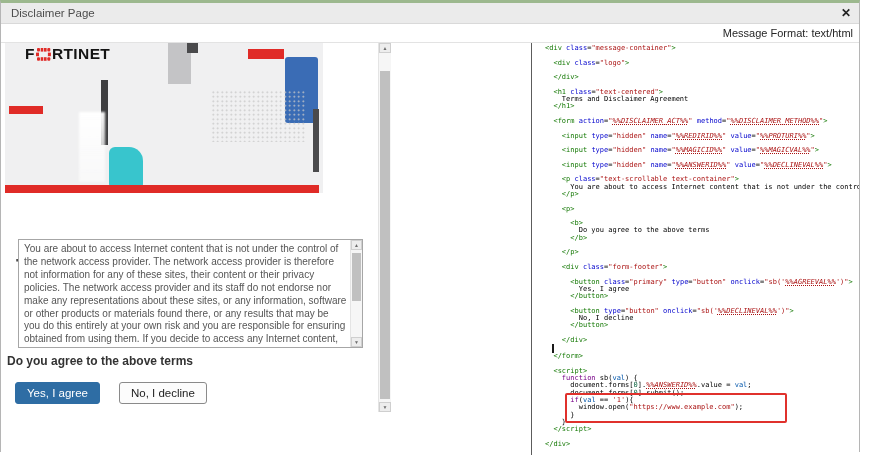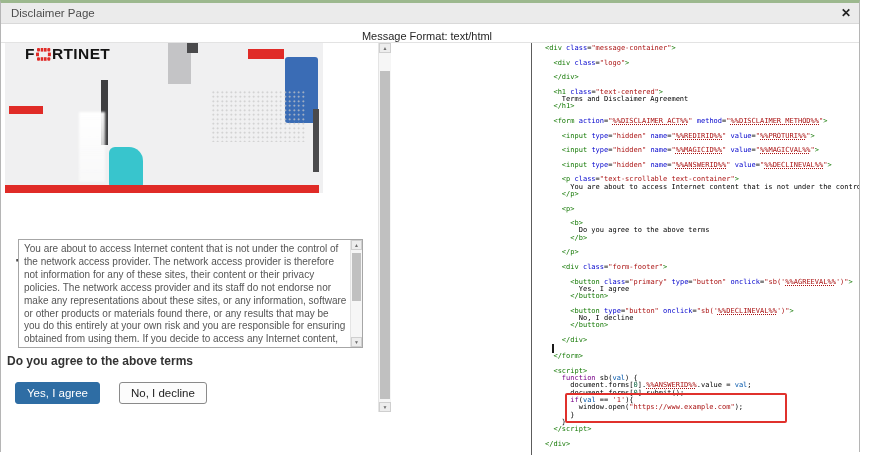--- a/index.html
+++ b/index.html
@@ -3,21 +3,21 @@
 <meta charset="utf-8">
 <style>
   html,body{margin:0;padding:0;background:#fff;}
   body{font-family:"Liberation Sans", sans-serif; width:878px; height:455px; overflow:hidden;}
   .modal{position:relative; width:860px; height:452px; border-left:1px solid #b5b5b5; border-right:1px solid #b5b5b5; border-bottom:1px solid #b5b5b5; border-top:3px solid #9cb88e; box-sizing:border-box;}
   
   .titlebar{height:20px; background:#ebebeb; border-bottom:1px solid #d9d9d9; display:flex; align-items:center; padding:0 8px 0 10px;}
   .titlebar .title{font-size:11.5px; color:#4d4d4d;}
   .titlebar .close{margin-left:auto; font-size:12px; font-weight:bold; color:#222; cursor:pointer; line-height:1;}
   
-  .meta-row{height:18px; display:flex; justify-content:flex-end; align-items:center; gap:18px; padding-right:6px; font-size:11px; color:#262626; border-bottom:1px solid #e3e3e3;flex-direction:column;}
+  .meta-row{height:18px; display:flex; justify-content:flex-end; align-items:center; gap:18px; padding-right:6px; font-size:11px; color:#262626; border-bottom:1px solid #e3e3e3;}
   .meta-row .val{margin-left:3px;}
   
   .content{display:flex; height:413px;}
   .preview-pane{position:relative; width:530px; height:100%; background:#fff; overflow:hidden;}
   .divider{width:1px; background:#5c5c5c; height:100%;}
   .code-pane{position:relative; flex:1; height:100%; overflow:hidden; background:#fff;}
   
   .preview-viewport{position:absolute; left:0; top:0; width:377px; height:100%;}
   
   .banner{position:absolute; left:4px; top:0; width:318px; height:150px; background:#f0f0f1; overflow:hidden;}
@@ -54,21 +54,21 @@
   .btn-secondary{background:#fcfcfc; border:1px solid #8a8a8a; color:#222;}
   
   .pane-scroll{left:377px; top:0; width:13px; height:369px;}
   .pane-scroll .thumb{top:28px; height:328px;}
   
   pre{margin:0; padding:2px 0 0 13px; font-family:"DejaVu Sans Mono", monospace; font-size:7px; line-height:7.3px; color:#000;}
   .code-line{min-height:7.3px; white-space:pre;}
   .cm-tag{color:#117700;}
   .cm-attr{color:#0000cc;}
   .cm-str{color:#aa1111;}
-  .cm-tok{color:#aa1111; text-decoration:underline dotted; text-underline-offset:1px;}
+  .cm-tok{color:#aa1111; text-decoration:underline dotted; text-underline-offset:1px;font-style:italic;}
   .cm-kw{color:#770088;}
   .cm-def{color:#0055aa;}
   .cm-num{color:#116644;}
   .cursor-bar{display:inline-block; width:1.5px; height:9px; background:#1a1a1a; margin-left:7px; vertical-align:top;}
   .hl-box{position:absolute; left:33px; width:222px; border:2px solid #e0312c; border-radius:2px; pointer-events:none; box-sizing:border-box;}
 </style>
 </head>
 <body>
 
 <div class="modal">

